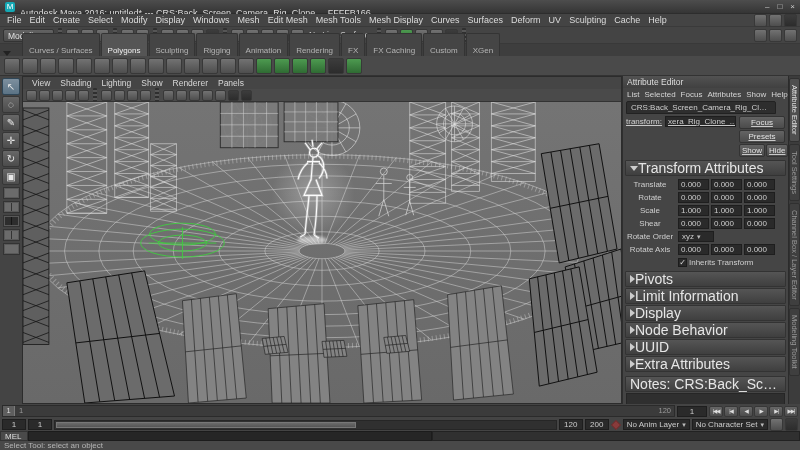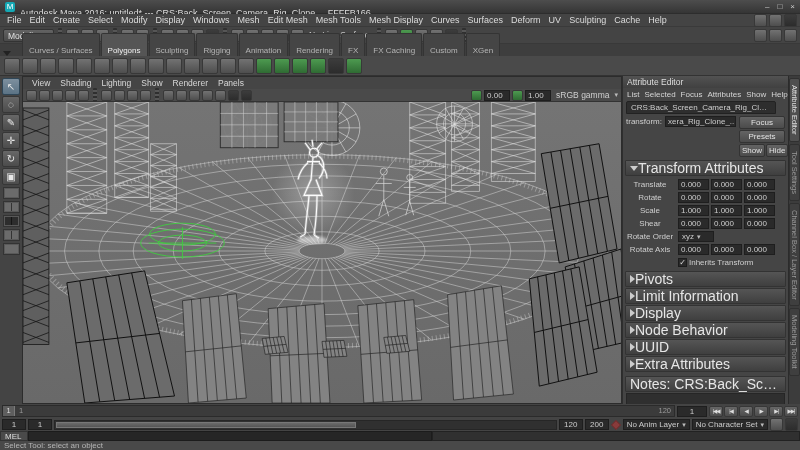--- a/index.html
+++ b/index.html
@@ -54,21 +54,21 @@
   .vp-canvas{flex:1;position:relative;background:#6e6e6e;overflow:hidden;min-height:0;}
   .vp-canvas svg{position:absolute;inset:0;width:100%;height:100%;}
 
   
   .ae{width:166px;background:#454545;display:flex;flex-direction:column;font-size:8.5px;flex:none;overflow:hidden;border-left:1px solid #2e2e2e;}
   .ae-title{height:12px;background:linear-gradient(#525252,#404040);font-size:8.5px;color:#ddd;padding:1px 4px;flex:none;}
   .ae-menu{height:12px;display:flex;align-items:center;gap:1px;font-size:8px;color:#d5d5d5;padding:0 2px;flex:none;}
   .ae-menu span{padding:0 2px;white-space:nowrap;}
   .ae-tabrow{height:14px;display:flex;align-items:center;padding:1px 3px;flex:none;}
   .ae-tab{background:#2e2e2e;border:1px solid #222;color:#cfcfcf;font-size:8px;padding:1px 4px;max-width:150px;white-space:nowrap;overflow:hidden;text-overflow:ellipsis;border-radius:2px 2px 0 0;}
-  .ae-head{display:flex;padding:2px 3px;gap:3px;flex:none;}
+  .ae-head{display:flex;padding:2px 3px;gap:3px;flex:none;text-decoration:underline;}
   .ae-head-left{flex:1;min-width:0;}
   .ae-row{display:flex;align-items:center;gap:3px;margin-bottom:2px;}
   .ae-lab{font-size:8px;color:#cfcfcf;white-space:nowrap;}
   .ae-head .nfield{flex:1;min-width:0;}
   .ae-btn{background:linear-gradient(#646464,#4b4b4b);border:1px solid #333;border-radius:2px;color:#e2e2e2;font-size:8px;text-align:center;padding:1px 2px;}
   .ae-head-right{width:46px;display:flex;flex-direction:column;gap:1px;flex:none;}
   .showhide{display:flex;gap:1px;}
   .showhide .ae-btn{flex:1;}
   .sect{height:16px;background:linear-gradient(#555,#3f3f3f);border:1px solid #333;display:flex;align-items:center;padding:0 4px;font-size:14px;color:#e6e6e6;margin:1px 2px 0;flex:none;border-radius:1px;}
   .tri-d{width:0;height:0;border-left:4px solid transparent;border-right:4px solid transparent;border-top:5px solid #ccc;}
@@ -261,28 +261,20 @@
         <div class="ic"></div>
         <div class="ic"></div>
         <div class="sep"></div>
         <div class="ic"></div>
         <div class="ic"></div>
         <div class="ic"></div>
         <div class="ic"></div>
         <div class="ic"></div>
         <div class="ic dk"></div>
         <div class="ic dk"></div>
-        <div style="margin-left:auto;display:flex;align-items:center;gap:2px;">
-          <div class="ic grn"></div>
-          <div class="nfield" style="width:26px">0.00</div>
-          <div class="ic grn"></div>
-          <div class="nfield" style="width:26px">1.00</div>
-          <div class="lable">sRGB gamma</div>
-          <span class="caret">▾</span>
-        </div>
       </div>
       <div class="vp-canvas">
         <svg id="scene" viewBox="0 0 600 303" preserveAspectRatio="none">
           <defs>
             <radialGradient id="glowG">
               <stop offset="0" stop-color="#ffffff" stop-opacity="0.30"></stop>
               <stop offset="1" stop-color="#ffffff" stop-opacity="0"></stop>
             </radialGradient>
             <filter id="soft">
                 <feGaussianBlur stdDeviation="1.6"></feGaussianBlur>

